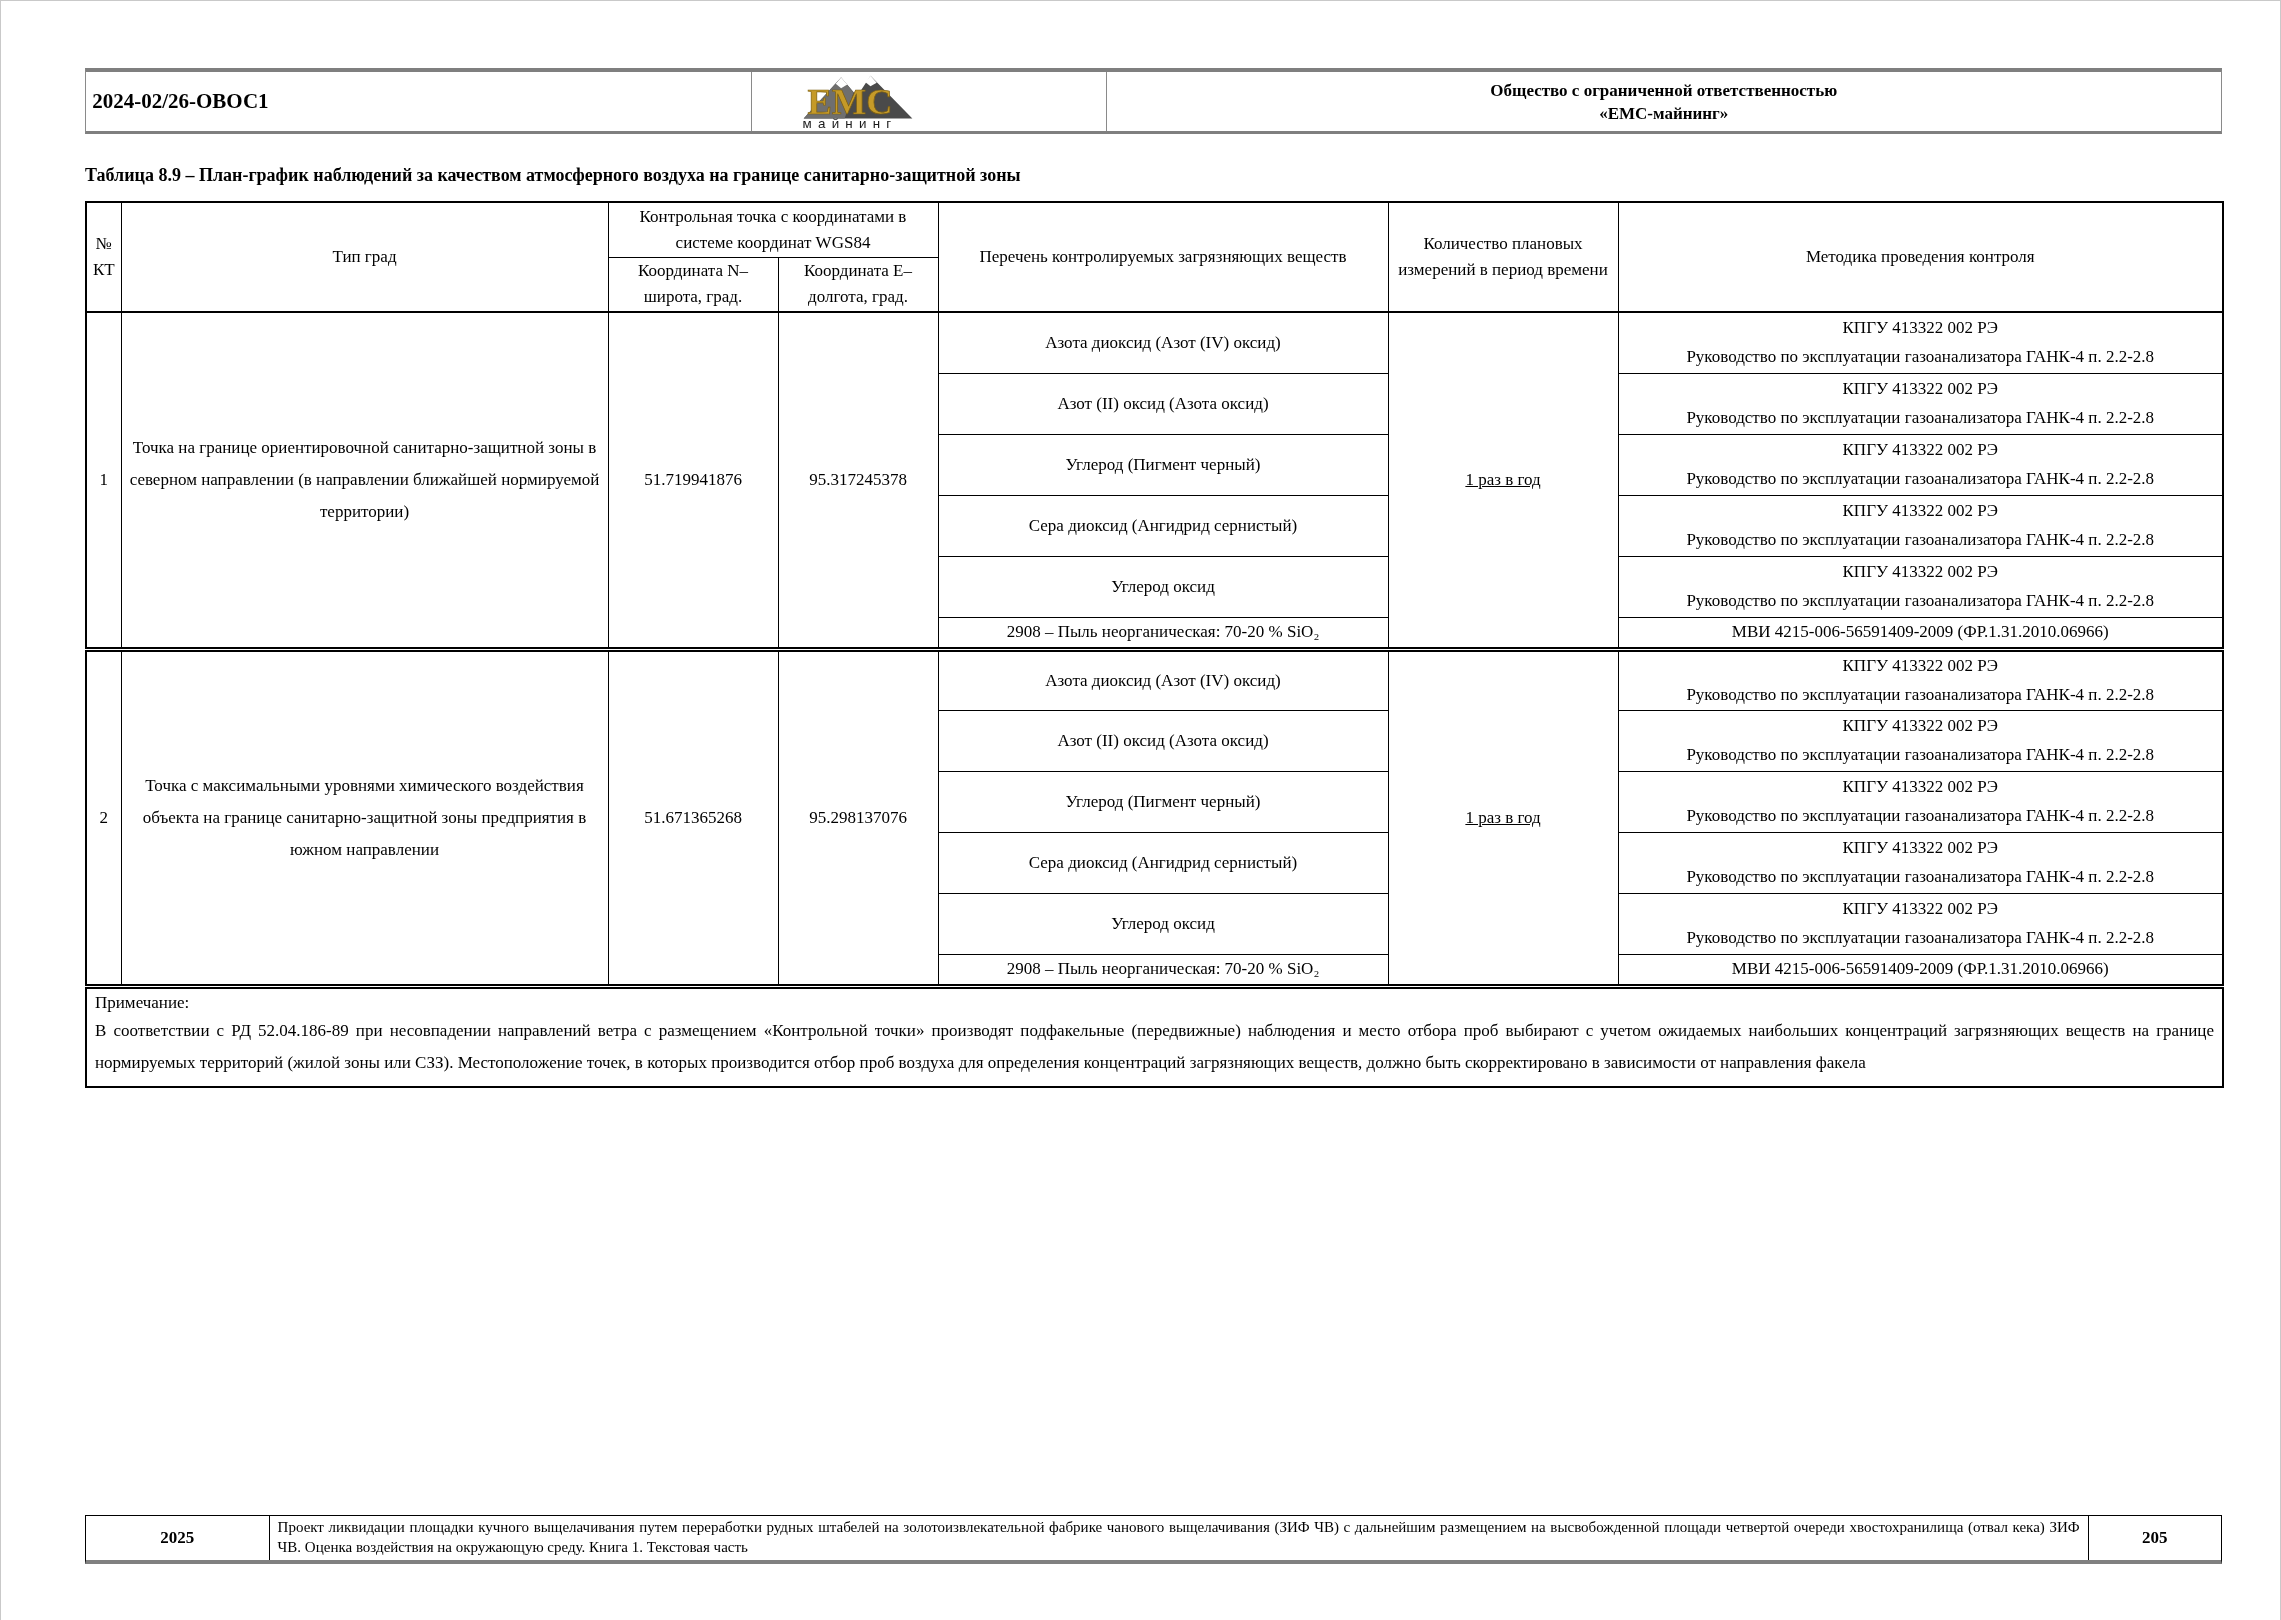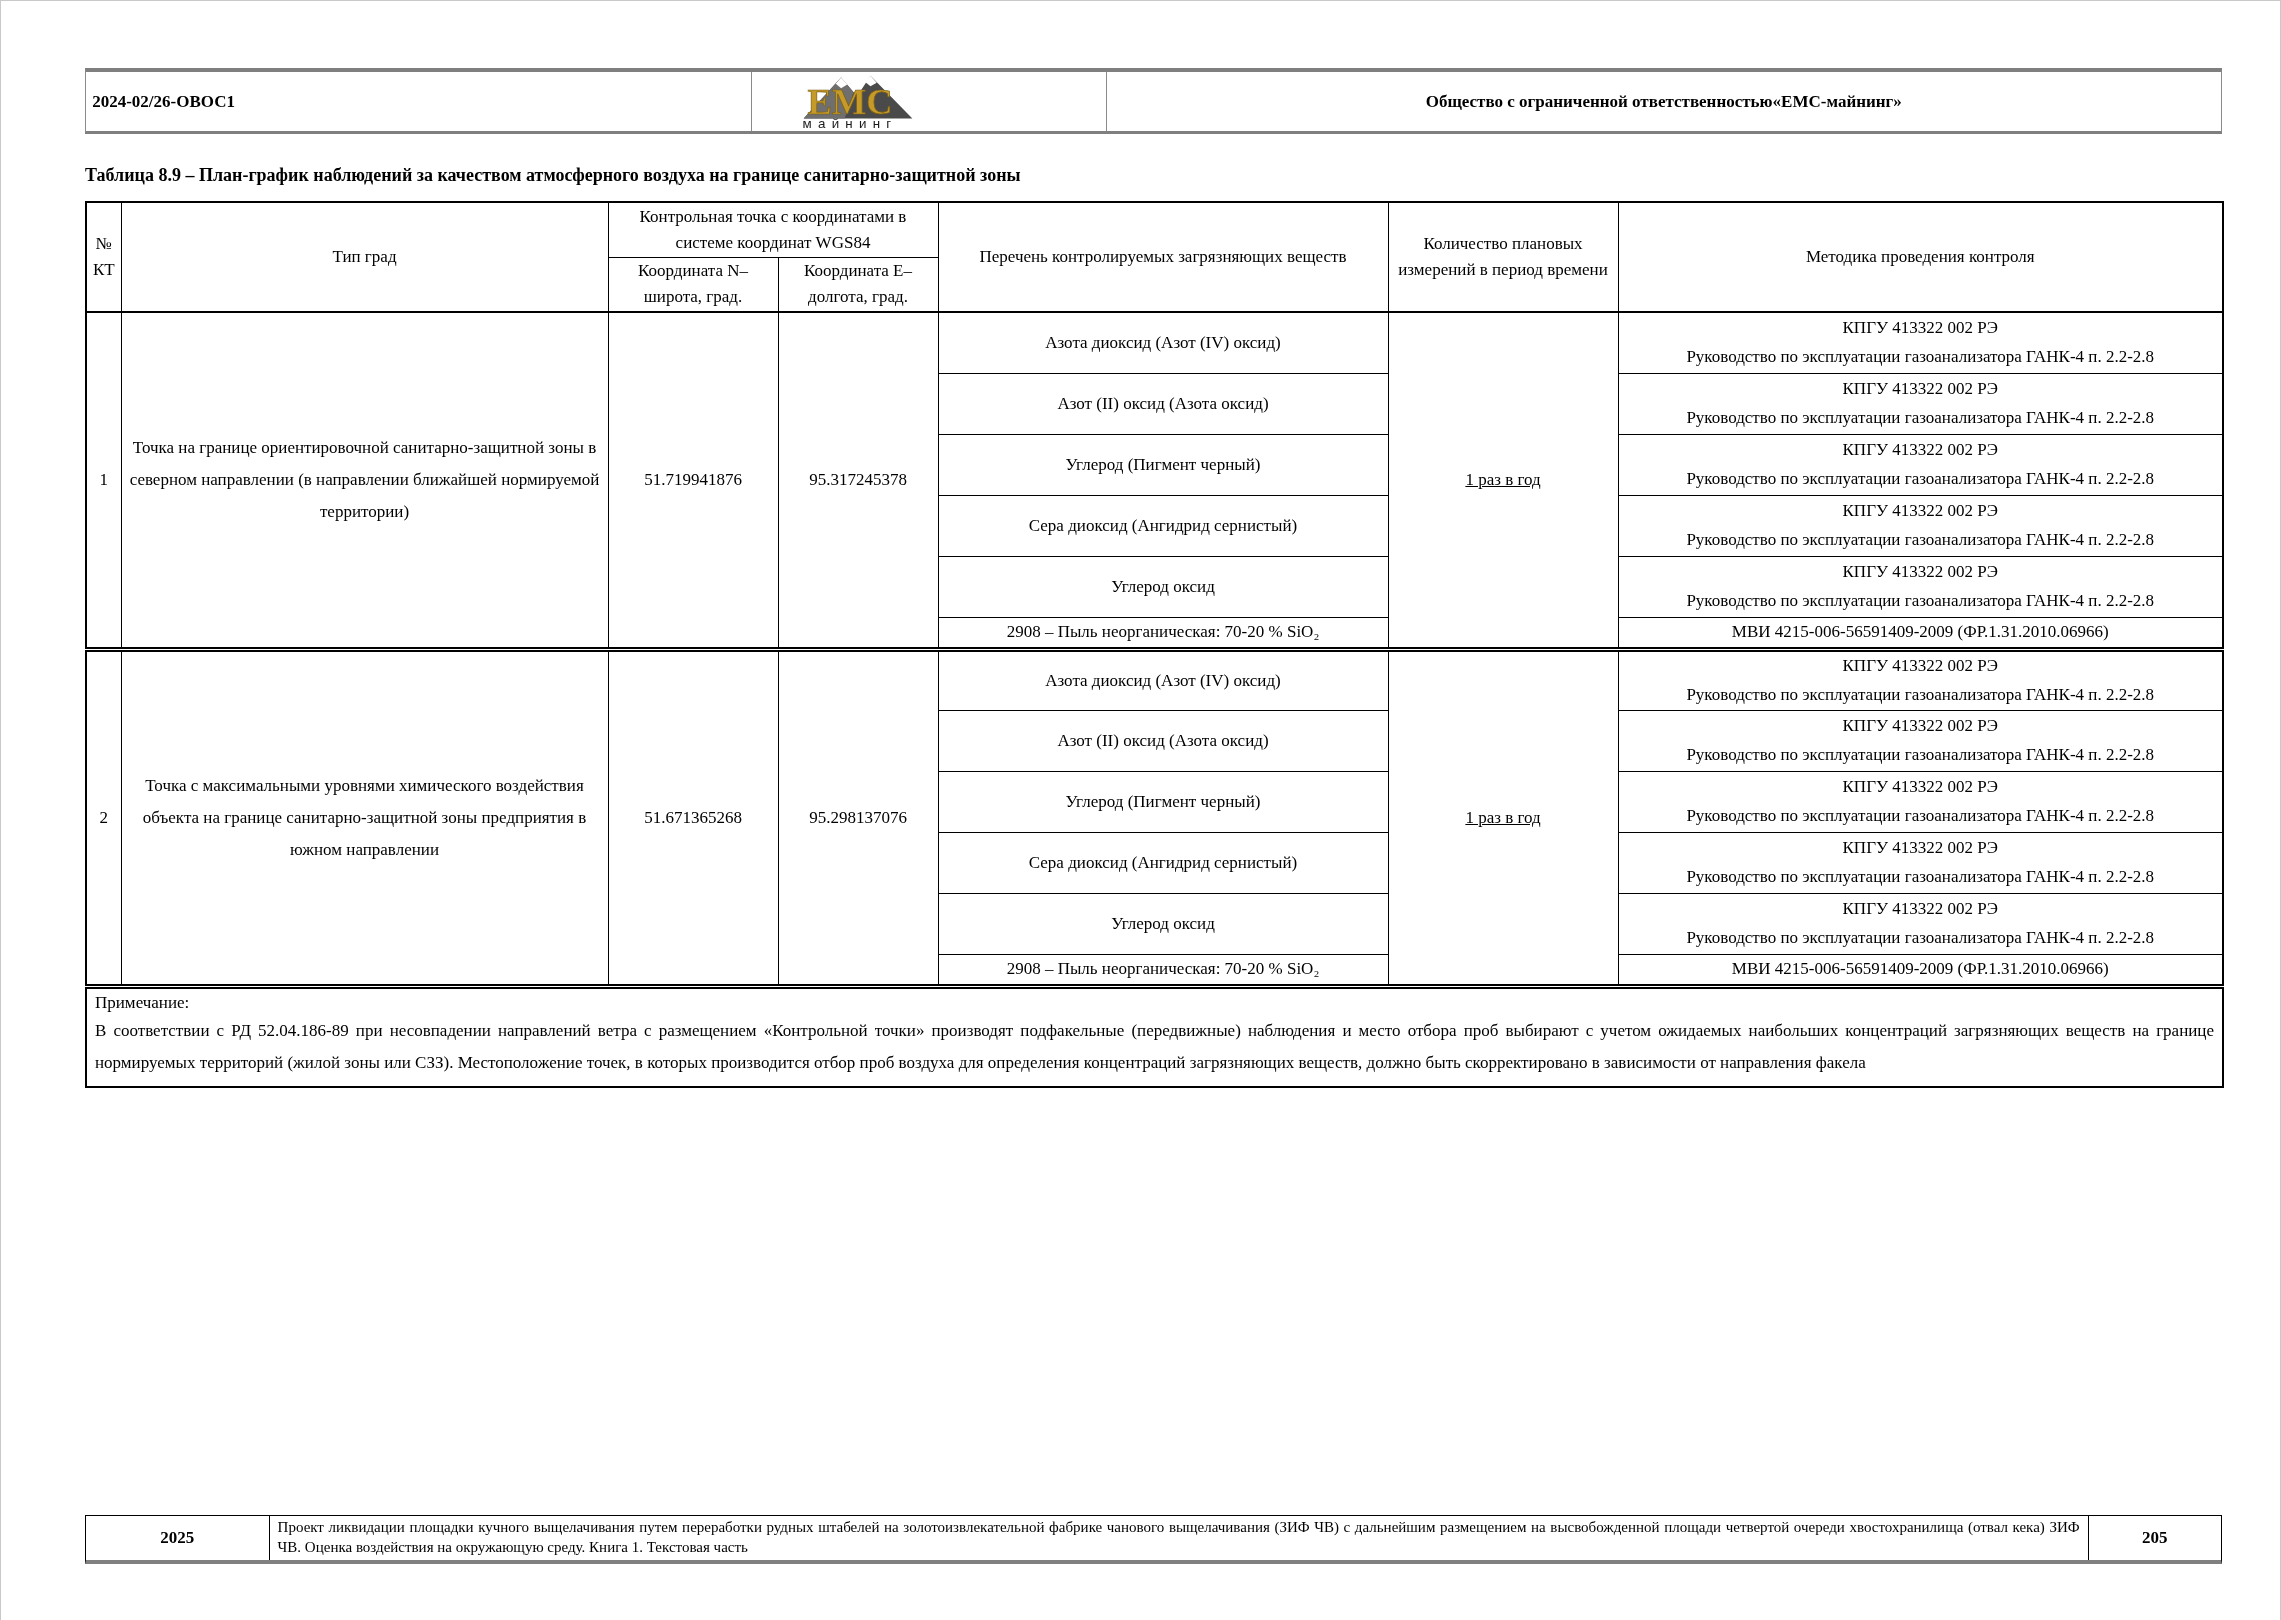--- a/index.html
+++ b/index.html
@@ -12,28 +12,28 @@
   
   .hdr {
     position:absolute; left:85px; top:68px; width:2137px; height:66px;
     display:flex; box-sizing:border-box;
     border-top:4.5px solid #7f7f7f; border-bottom:3.6px solid #7f7f7f;
     border-left:1.8px solid #8a8a8a; border-right:1.8px solid #8a8a8a;
   }
   .hdr-id {
     width:31.2%; box-sizing:border-box; border-right:1.8px solid #8a8a8a;
     display:flex; align-items:center; padding-left:6.2px;
-    font-weight:bold; font-size:17px;
+    font-weight:bold; font-size:21px;
   }
   .hdr-logo {
     width:16.6%; box-sizing:border-box; border-right:1.8px solid #8a8a8a;
     display:flex; align-items:center; 
   }
   .hdr-co {
-    flex:1; display:flex; align-items:center; justify-content:center;
+    flex:1; display:flex; flex-direction:column; align-items:center; justify-content:center;
     font-weight:bold; font-size:17px; line-height:23px; text-align:center;
   }
 
   
   .title { position:absolute; left:85px; top:165px; font-size:18px; font-weight:bold; }
 
   
   table.main {
     position:absolute; left:85px; top:201px; width:2137px;
     border-collapse:collapse; table-layout:fixed; font-size:17px;

